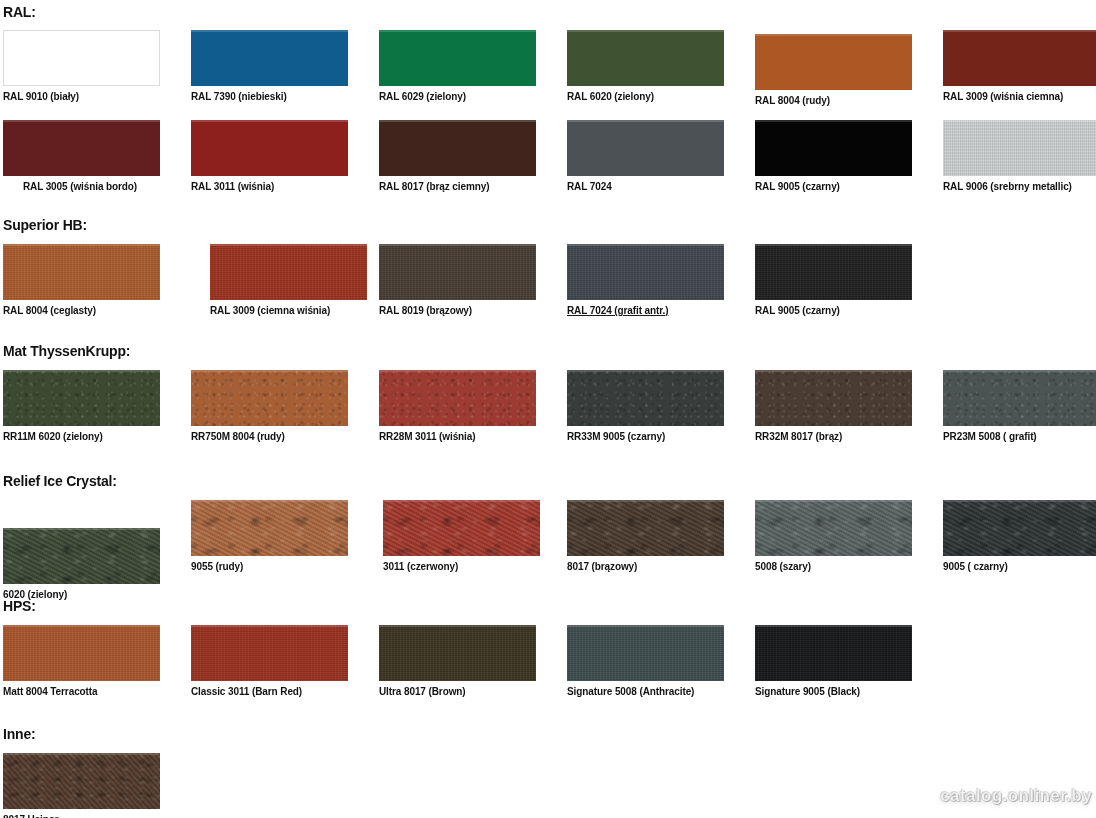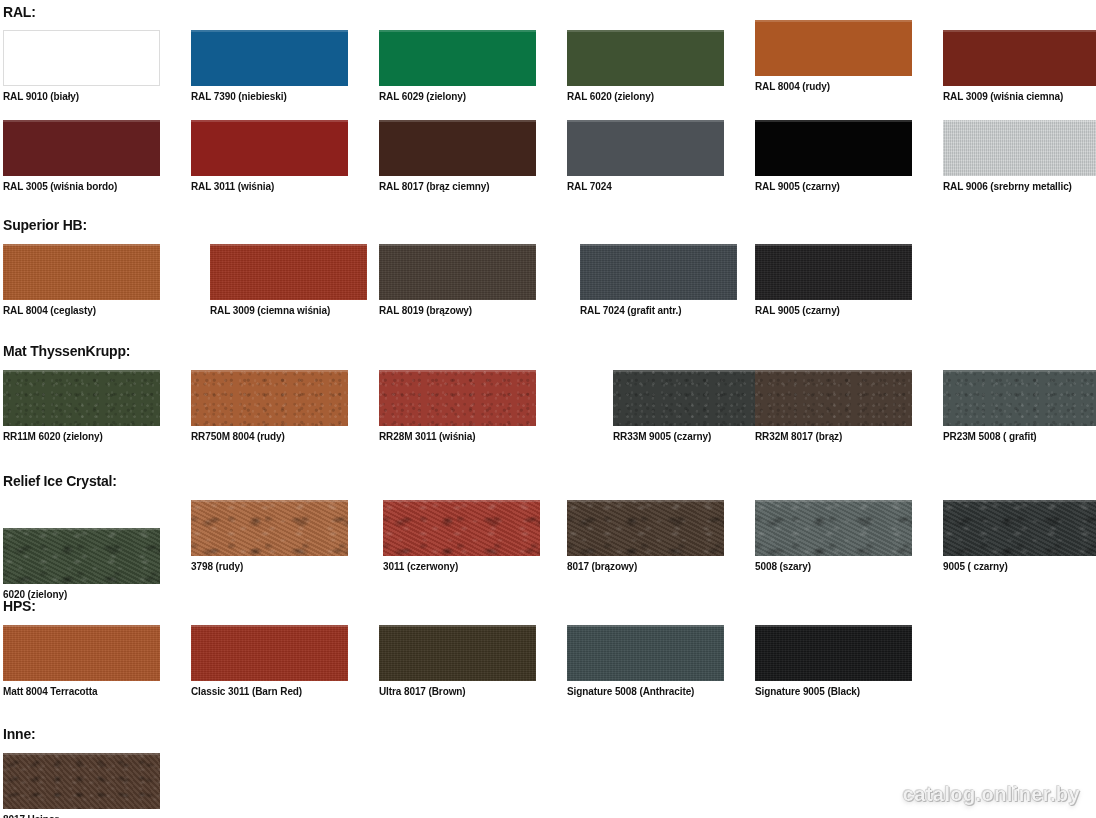--- a/index.html
+++ b/index.html
@@ -127,23 +127,23 @@
       radial-gradient(ellipse 6px 4px at 62% 58%, rgba(0,0,0,0.30), transparent 74%),
       radial-gradient(ellipse 4px 3px at 84% 22%, rgba(255,255,255,0.09), transparent 70%),
       radial-gradient(ellipse 7px 4px at 34% 82%, rgba(0,0,0,0.26), transparent 74%),
       repeating-linear-gradient(48deg, rgba(0,0,0,0.10) 0 2px, rgba(255,255,255,0.05) 2px 4px);
     background-size: 17px 13px, 21px 16px, 14px 11px, 23px 15px, 100% 100%;
   }
 
   
   #watermark {
     position: absolute;
-    right: 16px;
+    right: 4px;
     bottom: 12px;
-    font-size: 20px;
+    font-size: 17px;
     font-weight: 700;
     letter-spacing: 0.4px;
     color: #f2f2f2;
     text-shadow:
       0 0 1px rgba(120,120,120,0.85),
       1px 1px 0 rgba(150,150,150,0.55),
       -1px -1px 0 rgba(200,200,200,0.5),
       0 2px 4px rgba(140,140,140,0.35);
     white-space: nowrap;
     user-select: none;
@@ -165,29 +165,29 @@
         <div class="swatch-label">RAL 7390 (niebieski)</div>
       </div>
       <div class="swatch-cell" style="left: 379px; top: 30px; position: absolute;">
         <div class="swatch-chip gloss" style="background: rgb(10, 117, 67);"></div>
         <div class="swatch-label">RAL 6029 (zielony)</div>
       </div>
       <div class="swatch-cell" style="left: 567px; top: 30px; position: absolute;">
         <div class="swatch-chip gloss" style="background: rgb(63, 82, 50);"></div>
         <div class="swatch-label">RAL 6020 (zielony)</div>
       </div>
-      <div class="swatch-cell" style="left: 755px; top: 20px; position: absolute;">
+      <div class="swatch-cell" style="left: 755px; top: 34px; position: absolute;">
         <div class="swatch-chip gloss" style="background: rgb(172, 87, 36);"></div>
         <div class="swatch-label">RAL 8004 (rudy)</div>
       </div>
       <div class="swatch-cell" style="left: 943px; top: 30px; position: absolute;">
         <div class="swatch-chip gloss" style="background: rgb(116, 37, 26);"></div>
         <div class="swatch-label">RAL 3009 (wiśnia ciemna)</div>
       </div>
-      <div class="swatch-cell" style="left: 3px; top: 120px; position: absolute;">
+      <div class="swatch-cell" style="left: 3px; top: 120px; position: absolute; text-align: center;">
         <div class="swatch-chip gloss" style="background: rgb(99, 31, 32);"></div>
         <div class="swatch-label">RAL 3005 (wiśnia bordo)</div>
       </div>
       <div class="swatch-cell" style="left: 191px; top: 120px; position: absolute;">
         <div class="swatch-chip gloss" style="background: rgb(141, 32, 28);"></div>
         <div class="swatch-label">RAL 3011 (wiśnia)</div>
       </div>
       <div class="swatch-cell" style="left: 379px; top: 120px; position: absolute;">
         <div class="swatch-chip gloss" style="background: rgb(65, 37, 28);"></div>
         <div class="swatch-label">RAL 8017 (brąz ciemny)</div>
@@ -220,21 +220,21 @@
           <div class="tex tex-fine"></div>
         </div>
         <div class="swatch-label">RAL 3009 (ciemna wiśnia)</div>
       </div>
       <div class="swatch-cell" style="left: 379px; top: 244px; position: absolute;">
         <div class="swatch-chip gloss" style="background: rgb(70, 60, 51);">
           <div class="tex tex-fine"></div>
         </div>
         <div class="swatch-label">RAL 8019 (brązowy)</div>
       </div>
-      <div class="swatch-cell" style="left: 580px; top: 244px; position: absolute;">
+      <div class="swatch-cell" style="left: 567px; top: 244px; position: absolute; text-decoration: underline;">
         <div class="swatch-chip gloss" style="background: rgb(63, 70, 76);">
           <div class="tex tex-fine"></div>
         </div>
         <div class="swatch-label">RAL 7024 (grafit antr.)</div>
       </div>
       <div class="swatch-cell" style="left: 755px; top: 244px; position: absolute;">
         <div class="swatch-chip gloss" style="background: rgb(32, 31, 32);">
           <div class="tex tex-fine"></div>
         </div>
         <div class="swatch-label">RAL 9005 (czarny)</div>
@@ -253,21 +253,21 @@
           <div class="tex tex-grain"></div>
         </div>
         <div class="swatch-label">RR750M 8004 (rudy)</div>
       </div>
       <div class="swatch-cell" style="left: 379px; top: 370px; position: absolute;">
         <div class="swatch-chip gloss" style="background: rgb(155, 59, 49);">
           <div class="tex tex-grain"></div>
         </div>
         <div class="swatch-label">RR28M 3011 (wiśnia)</div>
       </div>
-      <div class="swatch-cell" style="left: 567px; top: 370px; position: absolute; margin-left: 46px;">
+      <div class="swatch-cell" style="left: 567px; top: 370px; position: absolute;">
         <div class="swatch-chip gloss" style="background: rgb(56, 60, 58);">
           <div class="tex tex-grain"></div>
         </div>
         <div class="swatch-label">RR33M 9005 (czarny)</div>
       </div>
       <div class="swatch-cell" style="left: 755px; top: 370px; position: absolute;">
         <div class="swatch-chip gloss" style="background: rgb(74, 60, 51);">
           <div class="tex tex-grain"></div>
         </div>
         <div class="swatch-label">RR32M 8017 (brąz)</div>
@@ -284,21 +284,21 @@
       <div class="swatch-cell" style="left: 3px; top: 500px; position: absolute; margin-top: 28px;">
         <div class="swatch-chip gloss" style="background: rgb(59, 74, 53);">
           <div class="tex tex-crystal"></div>
         </div>
         <div class="swatch-label">6020 (zielony)</div>
       </div>
       <div class="swatch-cell" style="left: 191px; top: 500px; position: absolute;">
         <div class="swatch-chip gloss" style="background: rgb(171, 105, 65);">
           <div class="tex tex-crystal"></div>
         </div>
-        <div class="swatch-label">3798 (rudy)</div>
+        <div class="swatch-label">9055 (rudy)</div>
       </div>
       <div class="swatch-cell" style="left: 383px; top: 500px; position: absolute;">
         <div class="swatch-chip gloss" style="background: rgb(162, 57, 46);">
           <div class="tex tex-crystal"></div>
         </div>
         <div class="swatch-label">3011 (czerwony)</div>
       </div>
       <div class="swatch-cell" style="left: 567px; top: 500px; position: absolute;">
         <div class="swatch-chip gloss" style="background: rgb(74, 58, 46);">
           <div class="tex tex-crystal"></div>

